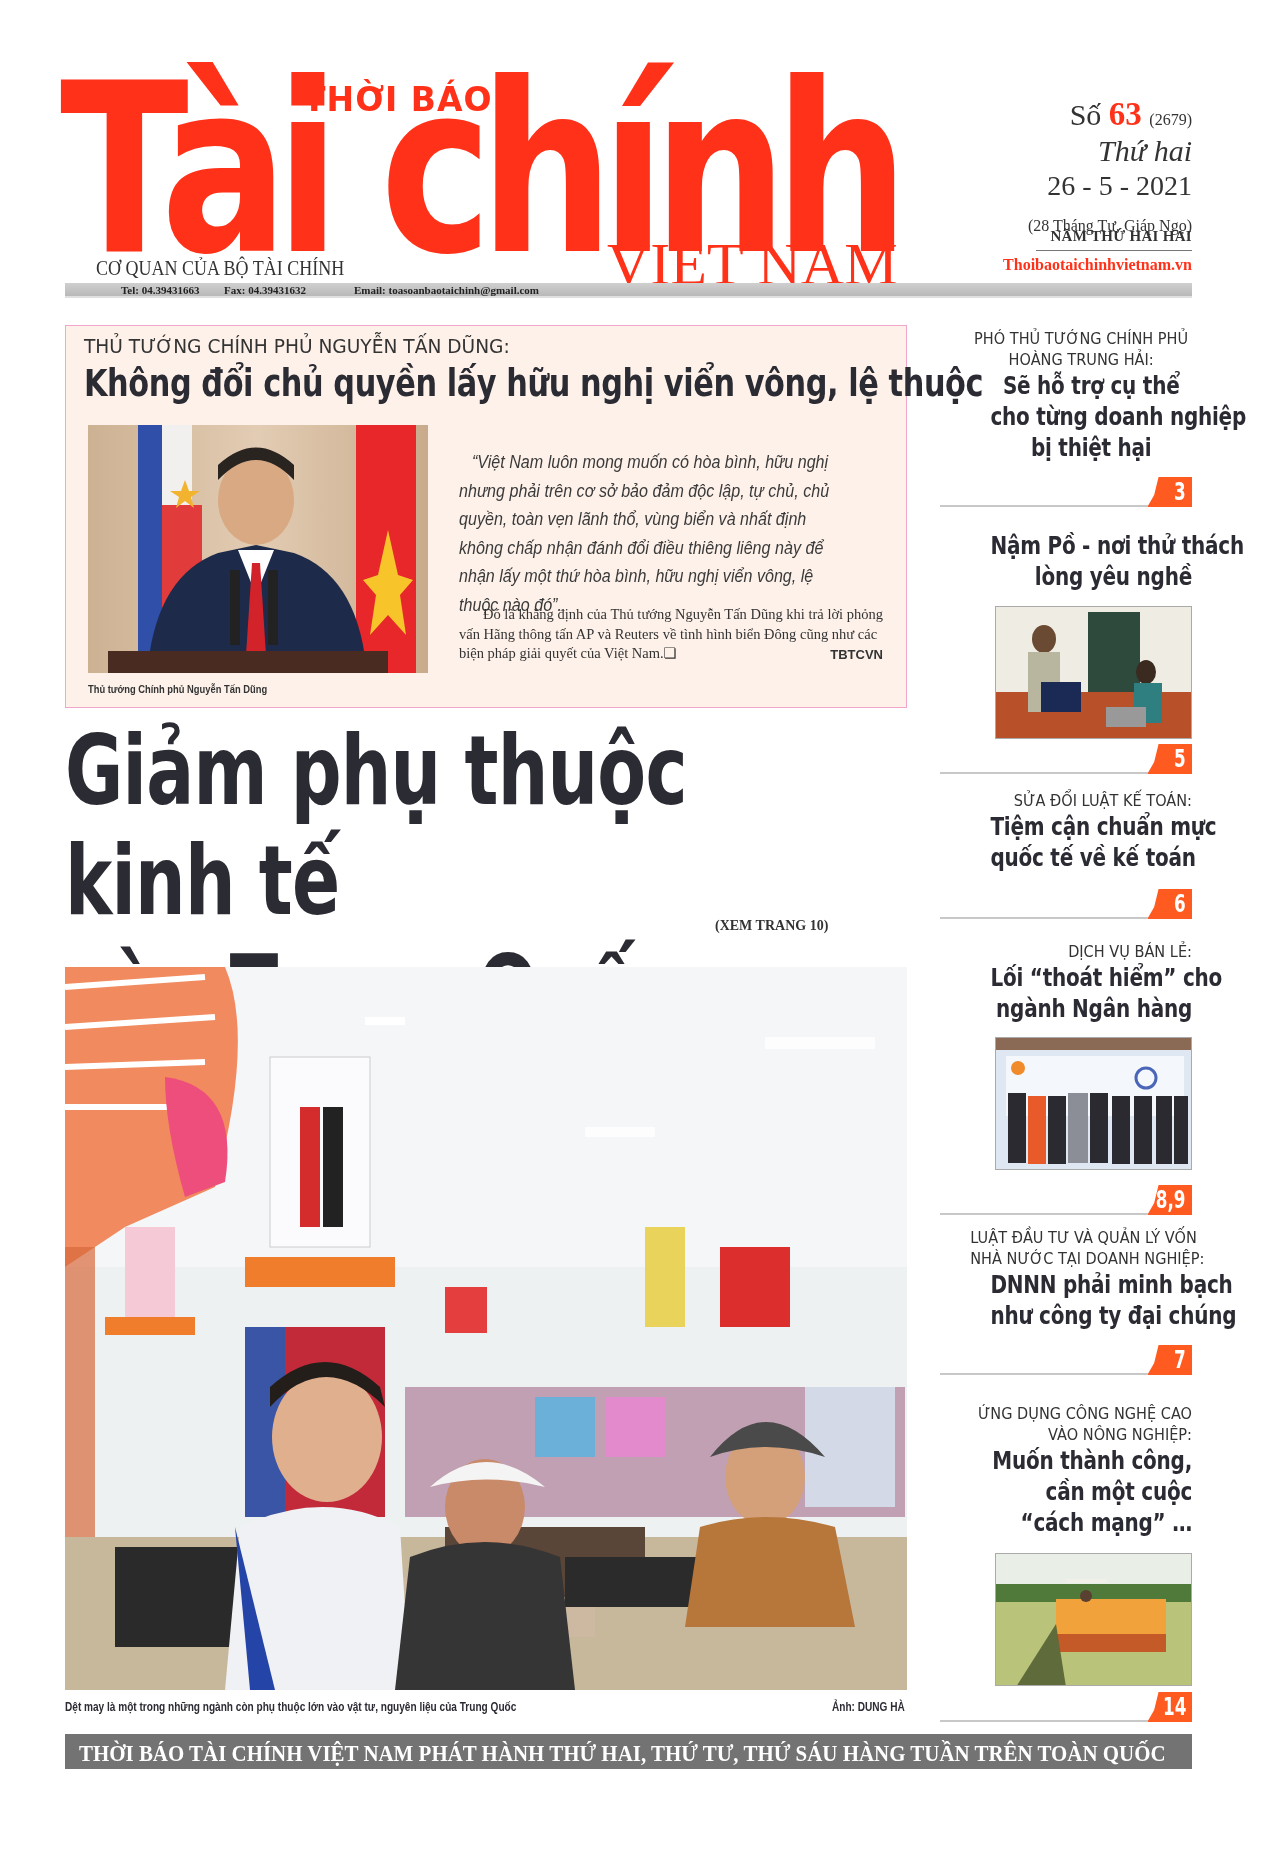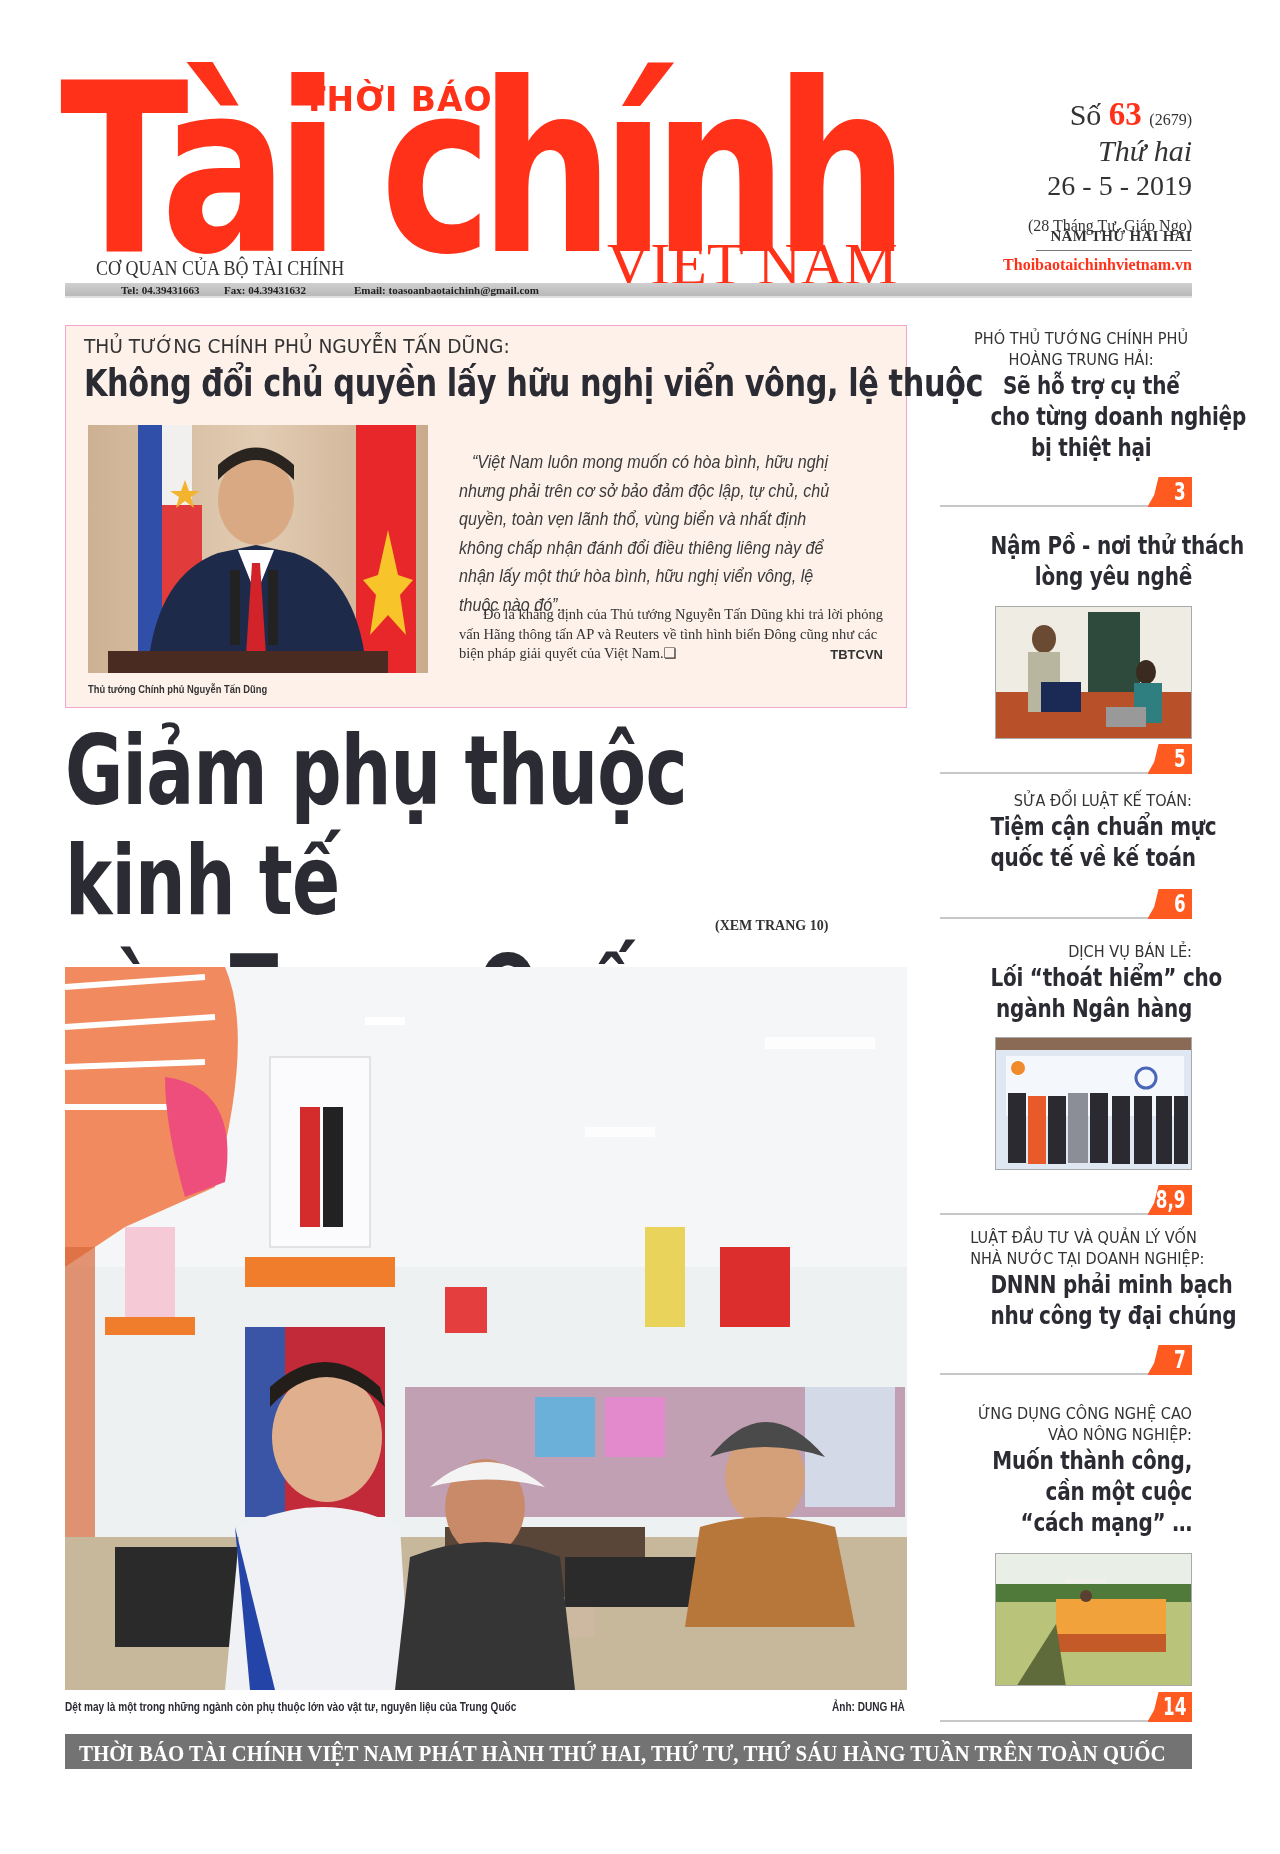--- a/index.html
+++ b/index.html
@@ -70,21 +70,21 @@
   <span style="left:159px">Fax: 04.39431632</span>
   <span style="left:289px">Email: toasoanbaotaichinh@gmail.com</span>
 </div>
 
 <div class="abs issue issue-no">
   <span>Số</span>
   <span class="num">63</span>
   <span class="paren">(2679)</span>
 </div>
 <div class="abs issue issue-day">Thứ hai</div>
-<div class="abs issue issue-date">26 - 5 - 2019</div>
+<div class="abs issue issue-date">26 - 5 - 2021</div>
 <div class="abs issue issue-lunar">(28 Tháng Tư, Giáp Ngọ)</div>
 <div class="abs issue issue-year">NĂM THỨ HAI HAI</div>
 <div class="abs issue-line"></div>
 <div class="abs issue issue-url">Thoibaotaichinhvietnam.vn</div>
 
 <div class="abs feature-box"></div>
 <div class="abs feature-kicker">THỦ TƯỚNG CHÍNH PHỦ NGUYỄN TẤN DŨNG:</div>
 <div class="abs feature-title">Không đổi chủ quyền lấy hữu nghị viển vông, lệ thuộc</div>
 
 <div class="abs feature-photo">

